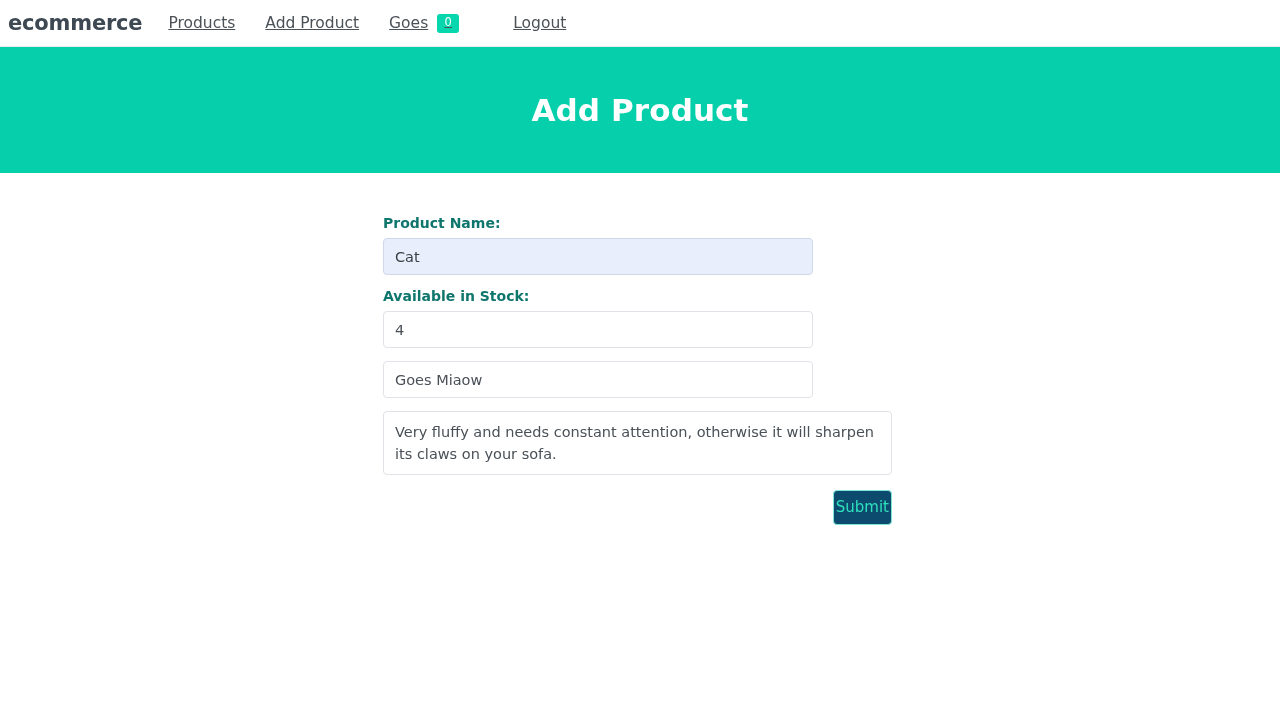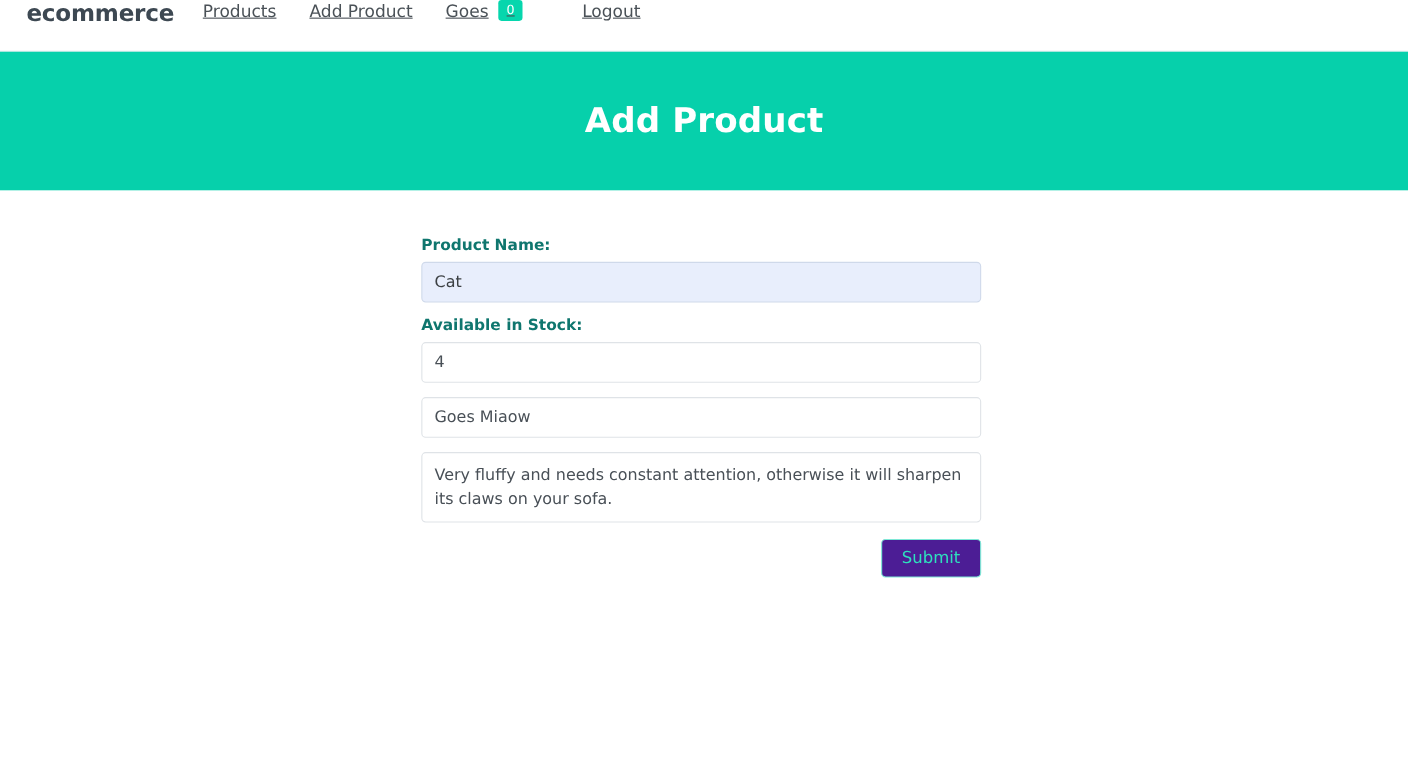--- a/index.html
+++ b/index.html
@@ -11,22 +11,22 @@
     background: #ffffff;
     font-family: "DejaVu Sans", "Liberation Sans", sans-serif;
     -webkit-font-smoothing: antialiased;
   }
 
   
   .navbar {
     height: 47px;
     background: #ffffff;
     display: flex;
-    align-items: flex-start;
-    padding: 0 24px;
+    align-items: center;
+    padding: 0 8px;
     border-bottom: 1px solid #e9ecef;
   }
   .brand {
     font-size: 21px;
     font-weight: bold;
     color: #3d4852;
     letter-spacing: -0.2px;
     margin-right: 26px;
     cursor: pointer;
     white-space: nowrap;
@@ -89,21 +89,21 @@
   .field { margin-bottom: 13px; }
   .field-label {
     display: block;
     font-size: 14px;
     font-weight: bold;
     color: #0f766e;
     margin-bottom: 7px;
   }
   .input {
     display: block;
-    width: 509px;
+    width: 430px;
     height: 37px;
     padding: 8px 11px;
     font-family: "DejaVu Sans", "Liberation Sans", sans-serif;
     font-size: 14.5px;
     color: #495057;
     background: #ffffff;
     border: 1px solid #dfe3e7;
     border-radius: 4px;
     outline: none;
   }
@@ -130,24 +130,24 @@
   }
   .submit-row {
     display: flex;
     justify-content: flex-end;
     margin-top: 15px;
   }
   .submit-btn {
     font-family: "DejaVu Sans", "Liberation Sans", sans-serif;
     font-size: 15px;
     color: #2ee0bd;
-    background: #4c1d95;
+    background: #0c4a6e;
     border: 1px solid #7ee8d6;
     border-radius: 4px;
-    padding: 9px 18px;
+    padding: 9px 2px;
     cursor: pointer;
     line-height: 1;
   }
 </style>
 </head>
 <body>
 
 <div class="navbar">
   <div class="brand">ecommerce</div>
   <div class="nav-links">

